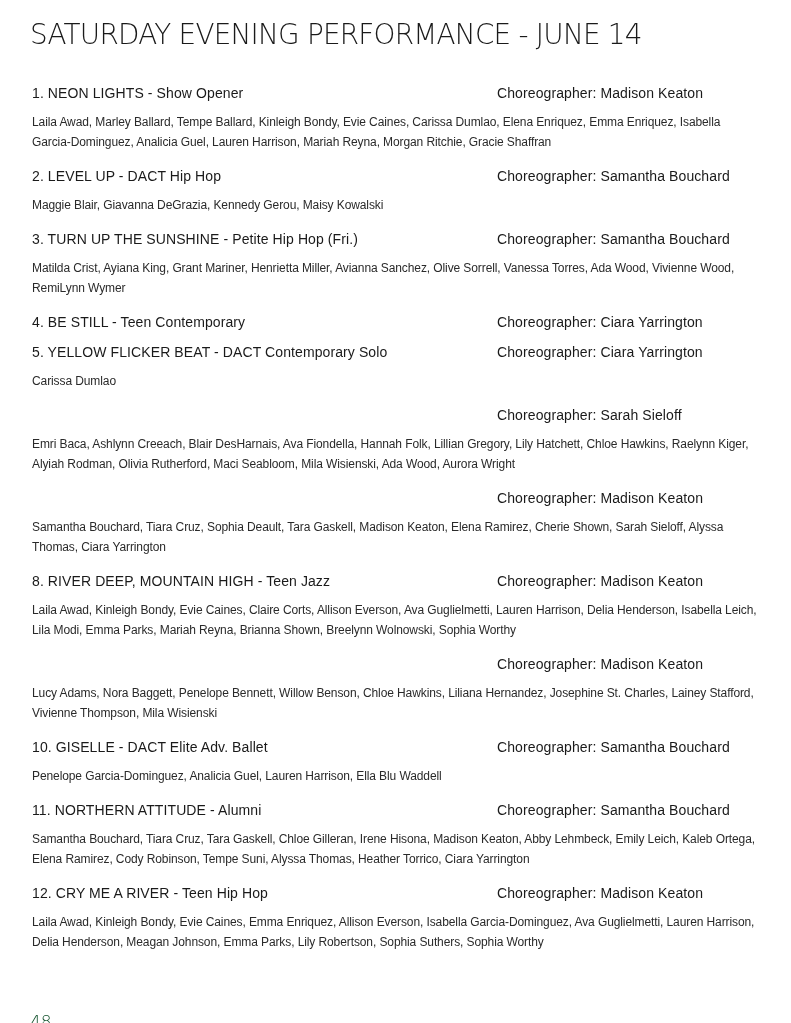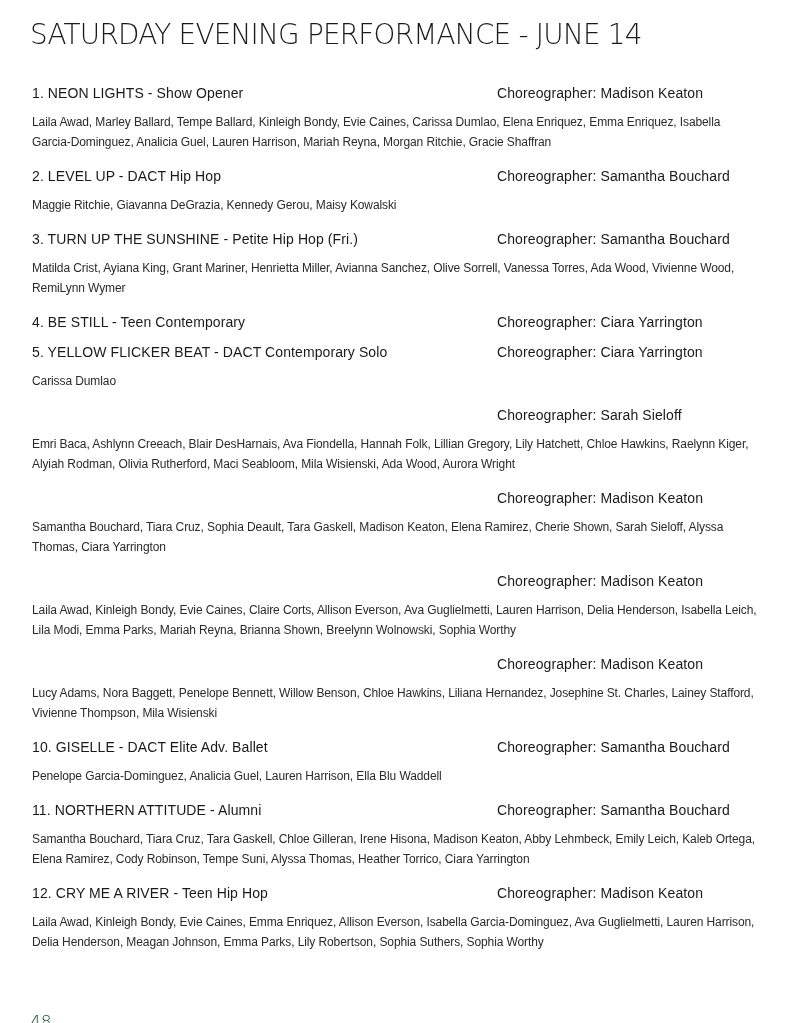--- a/index.html
+++ b/index.html
@@ -93,21 +93,21 @@
       <span class="act-choreo">Choreographer: Madison Keaton</span>
     </div>
     <div class="act-cast">Laila Awad, Marley Ballard, Tempe Ballard, Kinleigh Bondy, Evie Caines, Carissa Dumlao, Elena Enriquez, Emma Enriquez, Isabella Garcia-Dominguez, Analicia Guel, Lauren Harrison, Mariah Reyna, Morgan Ritchie, Gracie Shaffran</div>
   </div>
 
   <div class="act">
     <div class="act-header">
       <span class="act-title">2. LEVEL UP - DACT Hip Hop</span>
       <span class="act-choreo">Choreographer: Samantha Bouchard</span>
     </div>
-    <div class="act-cast">Maggie Ritchie, Giavanna DeGrazia, Kennedy Gerou, Maisy Kowalski</div>
+    <div class="act-cast">Maggie Blair, Giavanna DeGrazia, Kennedy Gerou, Maisy Kowalski</div>
   </div>
 
   <div class="act">
     <div class="act-header">
       <span class="act-title">3. TURN UP THE SUNSHINE - Petite Hip Hop (Fri.)</span>
       <span class="act-choreo">Choreographer: Samantha Bouchard</span>
     </div>
     <div class="act-cast">Matilda Crist, Ayiana King, Grant Mariner, Henrietta Miller, Avianna Sanchez, Olive Sorrell, Vanessa Torres, Ada Wood, Vivienne Wood, RemiLynn Wymer</div>
   </div>
 
@@ -135,20 +135,21 @@
 
   <div class="act">
     <div class="act-header">
       <span class="act-choreo">Choreographer: Madison Keaton</span>
     </div>
     <div class="act-cast">Samantha Bouchard, Tiara Cruz, Sophia Deault, Tara Gaskell, Madison Keaton, Elena Ramirez, Cherie Shown, Sarah Sieloff, Alyssa Thomas, Ciara Yarrington</div>
   </div>
 
   <div class="act">
     <div class="act-header">
+      <span class="act-title">8. RIVER DEEP, MOUNTAIN HIGH - Teen Jazz</span>
       <span class="act-choreo">Choreographer: Madison Keaton</span>
     </div>
     <div class="act-cast">Laila Awad, Kinleigh Bondy, Evie Caines, Claire Corts, Allison Everson, Ava Guglielmetti, Lauren Harrison, Delia Henderson, Isabella Leich, Lila Modi, Emma Parks, Mariah Reyna, Brianna Shown, Breelynn Wolnowski, Sophia Worthy</div>
   </div>
 
   <div class="act">
     <div class="act-header">
       <span class="act-choreo">Choreographer: Madison Keaton</span>
     </div>
     <div class="act-cast">Lucy Adams, Nora Baggett, Penelope Bennett, Willow Benson, Chloe Hawkins, Liliana Hernandez, Josephine St. Charles, Lainey Stafford, Vivienne Thompson, Mila Wisienski</div>

